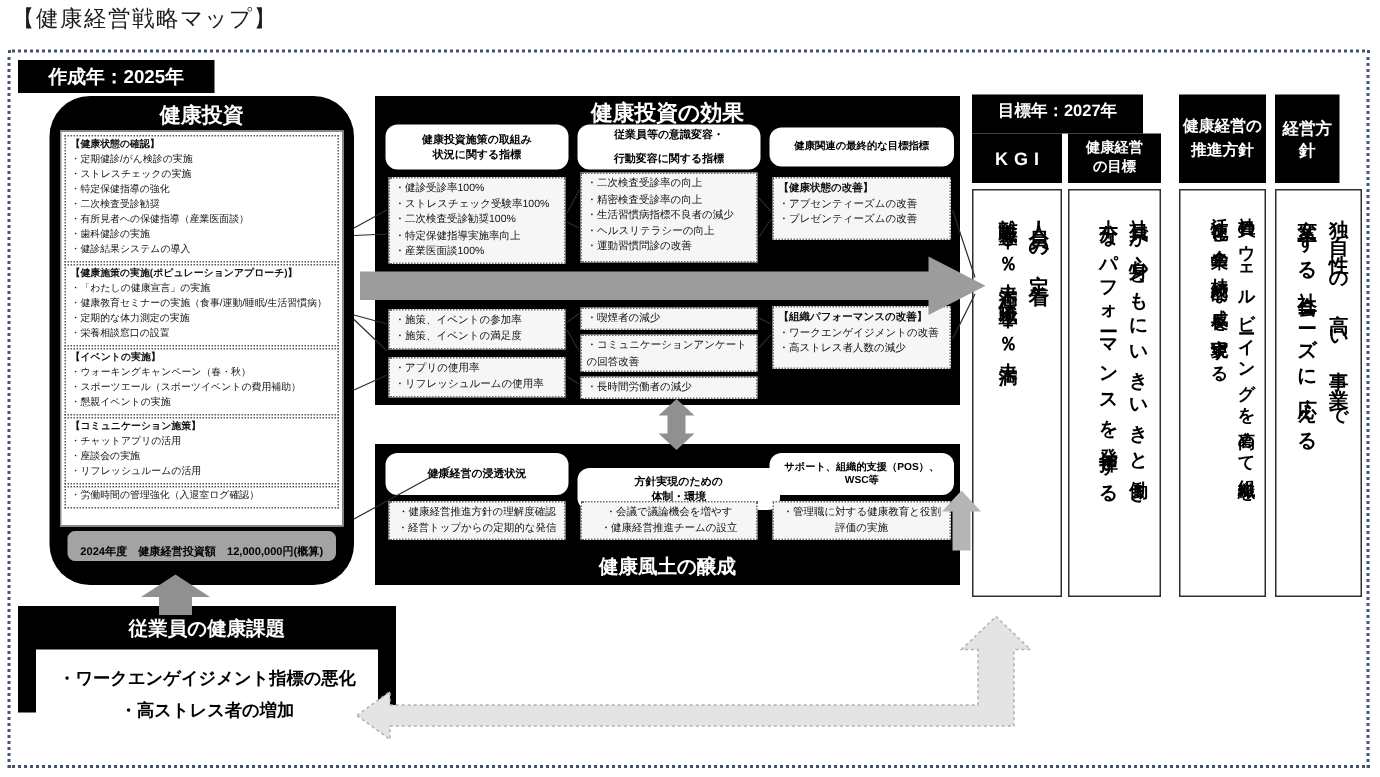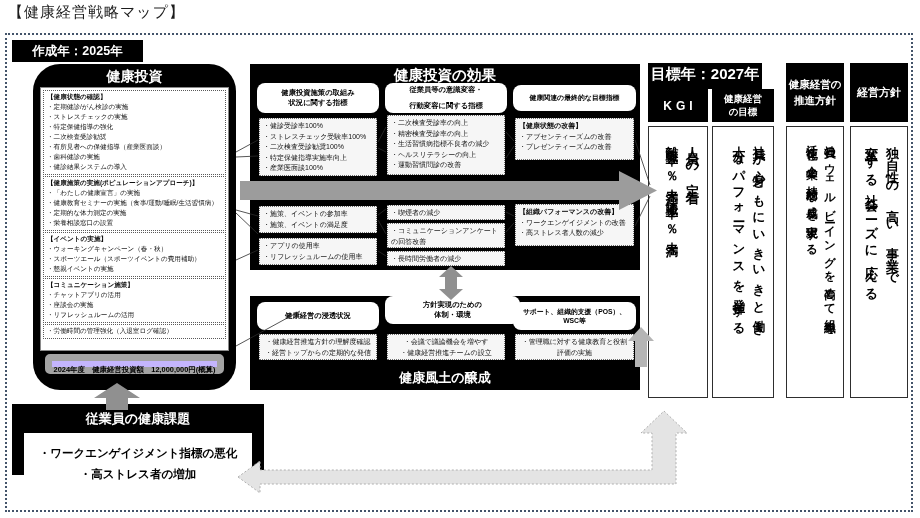--- a/index.html
+++ b/index.html
@@ -10,21 +10,21 @@
   .page-title { left:8px; top:3px; font-size:15px; color:#1c1c1c; letter-spacing:1px; }
   .frame { left:5px; top:33px; width:908px; height:479px; border:2px dotted #44546a; }
   .blackbox { position:absolute; background:#000; color:#fff; }
   .btitle { font-weight:bold; text-align:center; color:#fff; }
   .whitelabel { position:absolute; background:#000; color:#fff; font-weight:bold; }
   
   .inv-panel-inner { position:absolute; left:7px; top:23px; width:189px; height:264px; background:#fff; border:1px solid #8a8a8a; padding:2px; }
   .sec { border:1px dotted #5a5a5a; background:#fff; padding:1px 3px 2px 3px; margin-bottom:1px; }
   .sec div { font-size:6.6px; line-height:10px; color:#111; white-space:nowrap; overflow:hidden; }
   .sec .h { font-weight:bold; }
-  .budget { position:absolute; left:12px; top:290px; width:179px; height:20px; background:#c4b5fd; border:7px solid #a3a3a3; border-radius:5px; color:#000; font-size:7.4px; font-weight:bold; text-align:center; line-height:18px; white-space:nowrap; }
+  .budget { position:absolute; left:12px; top:290px; width:179px; height:20px; background:#a3a3a3; border:5px solid #a3a3a3; border-radius:5px; color:#000; font-size:7.4px; font-weight:bold; text-align:center; line-height:18px; white-space:nowrap; }
   
   .hdrbox { position:absolute; background:#fff; color:#000; border-radius:8px; font-weight:bold; font-size:7.3px; line-height:1.35; text-align:center; display:flex; flex-direction:column; justify-content:center; padding:2px; }
   .itembox { position:absolute; background:#f6f6f6; border:1px dotted #6e6e6e; font-size:7px; line-height:10.5px; padding:2px 3px; color:#101010; text-align:left; }
   .itembox .gh { font-weight:bold; }
   .itembox.center { text-align:center; }
   
   .colhdr { position:absolute; background:#000; color:#fff; font-weight:bold; text-align:center; display:flex; flex-direction:column; justify-content:center; }
   .vbox { position:absolute; background:#fff; border:1px solid #2e2e2e; writing-mode:vertical-rl; text-orientation:upright; font-weight:bold; color:#000; padding:9px 3px 4px 3px; }
   .vbox > div { margin:0 3px; }
   .v-kgi .l1 { font-size:13.5px; letter-spacing:7px; }
@@ -153,54 +153,54 @@
     <div>・ワークエンゲイジメントの改善</div>
     <div>・高ストレス者人数の減少</div>
   </div>
 
   <div class="blackbox" style="left:250px;top:296px;width:390px;height:94px;">
     <div class="btitle" style="position:absolute;left:0;bottom:3px;width:100%;font-size:13px;">健康風土の醸成</div>
   </div>
   <div class="hdrbox" style="left:257px;top:302px;width:122px;height:28px;">
     <div>健康経営の浸透状況</div>
   </div>
-  <div class="hdrbox" style="left:385px;top:296px;width:135px;height:28px;">
+  <div class="hdrbox" style="left:385px;top:312px;width:135px;height:28px;">
     <div>方針実現のための</div>
     <div>体制・環境</div>
   </div>
   <div class="hdrbox" style="left:513px;top:302px;width:123px;height:28px;font-size:6.8px;">
     <div>サポート、組織的支援（POS）、</div>
     <div>WSC等</div>
   </div>
   <div class="itembox center" style="left:259px;top:334px;width:118px;height:26px;">
     <div>・健康経営推進方針の理解度確認</div>
     <div>・経営トップからの定期的な発信</div>
   </div>
   <div class="itembox center" style="left:387px;top:334px;width:118px;height:26px;">
     <div>・会議で議論機会を増やす</div>
     <div>・健康経営推進チームの設立</div>
   </div>
   <div class="itembox center" style="left:515px;top:334px;width:119px;height:26px;">
     <div>・管理職に対する健康教育と役割評価の実施</div>
   </div>
 
-  <div class="whitelabel" style="left:648px;top:63px;width:114px;height:26px;font-size:15px;line-height:22px;text-align:center;">目標年：2027年</div>
+  <div class="whitelabel" style="left:648px;top:63px;width:114px;height:26px;font-size:11px;line-height:22px;text-align:center;">目標年：2027年</div>
 
   <div class="colhdr" style="left:648px;top:89px;width:60px;height:33px;font-size:12px;letter-spacing:4px;padding-left:4px;">
     <div>KGI</div>
   </div>
   <div class="colhdr" style="left:712px;top:89px;width:62px;height:33px;font-size:9.5px;line-height:1.35;">
     <div>健康経営</div>
     <div>の目標</div>
   </div>
   <div class="colhdr" style="left:786px;top:63px;width:58px;height:59px;font-size:10.5px;line-height:1.5;">
     <div>健康経営の</div>
     <div>推進方針</div>
   </div>
-  <div class="colhdr" style="left:850px;top:63px;width:58px;height:59px;font-size:11px;">
+  <div class="colhdr" style="left:850px;top:63px;width:43px;height:59px;font-size:11px;">
     <div>経営方針</div>
   </div>
 
   <div class="vbox v-kgi" style="left:648px;top:126px;width:60px;height:272px;">
     <div class="l1">人員の定着</div>
     <div class="l2">離職率５％未満・休職率１％未満</div>
   </div>
   <div class="vbox v-goal" style="left:712px;top:126px;width:62px;height:272px;">
     <div>社員が心身ともにいきいきと働き</div>
     <div>十分なパフォーマンスを発揮する</div>

